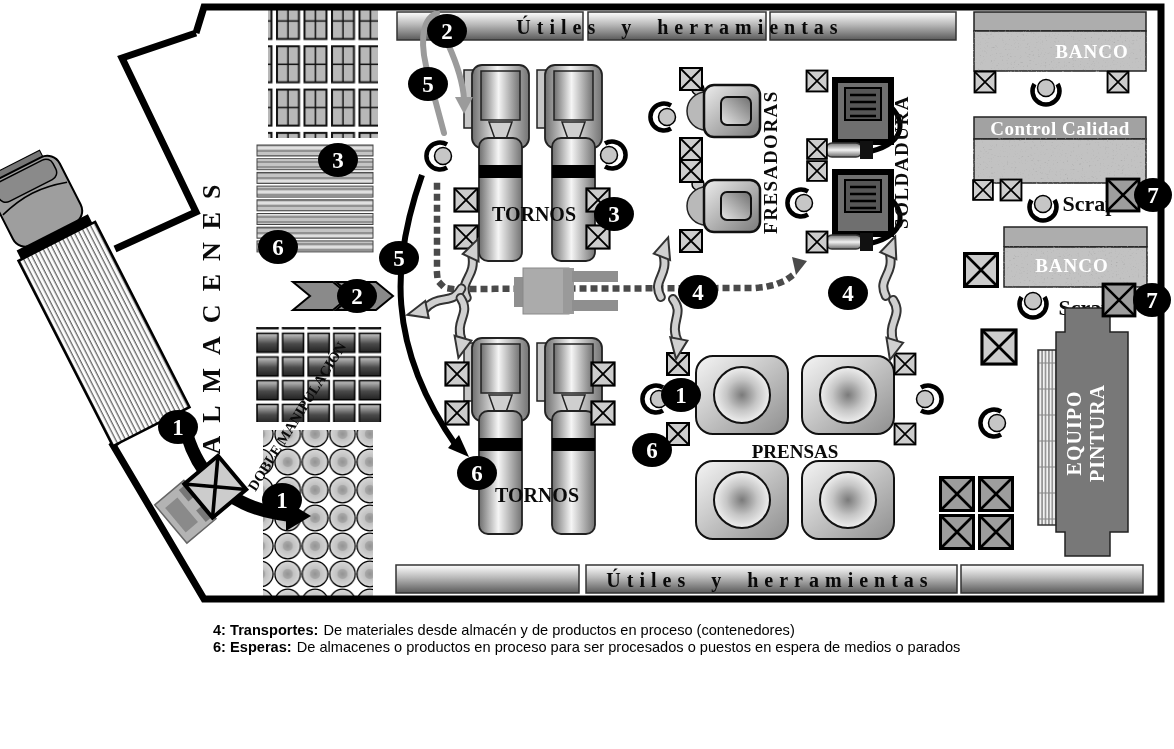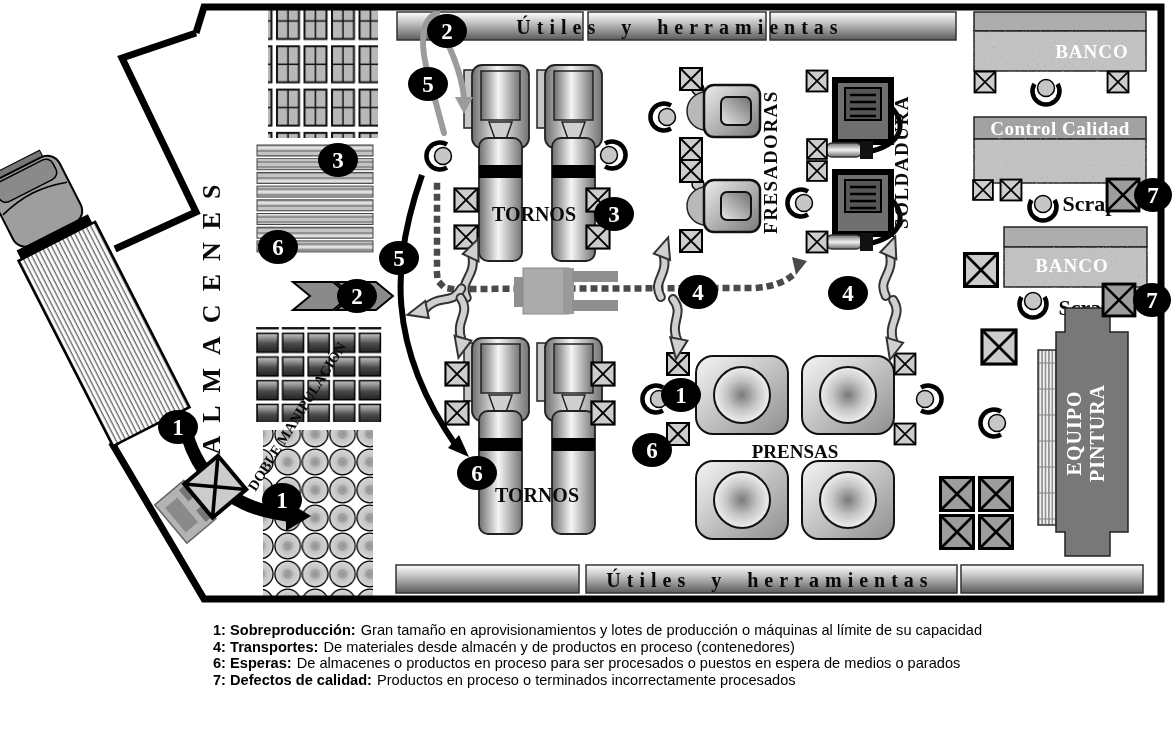--- a/index.html
+++ b/index.html
@@ -400,19 +400,17 @@
         </g>
     <g transform="translate(1152,300)">
           <ellipse rx="19" ry="17" fill="#000"></ellipse>
           <text class="badge-t" y="8">7</text>
         </g>
   </g>
 </svg>
 
 
 <div class="legend">
-  <div class="legend-row"><span class="legend-label">1: Sobreproducción:</span><span class="d">Gran tamaño en aprovisionamientos y lotes de producción o máquinas al límite de su capacidad</span></div>
   <div class="legend-row"><span class="legend-label">4: Transportes:</span><span class="d">De materiales desde almacén y de productos en proceso (contenedores)</span></div>
   <div class="legend-row"><span class="legend-label">6: Esperas:</span><span class="d">De almacenes o productos en proceso para ser procesados o puestos en espera de medios o parados</span></div>
-  <div class="legend-row"><span class="legend-label">7: Defectos de calidad:</span><span class="d">Productos en proceso o terminados incorrectamente procesados</span></div>
 </div>
 
 </div>
 
 </body></html>

